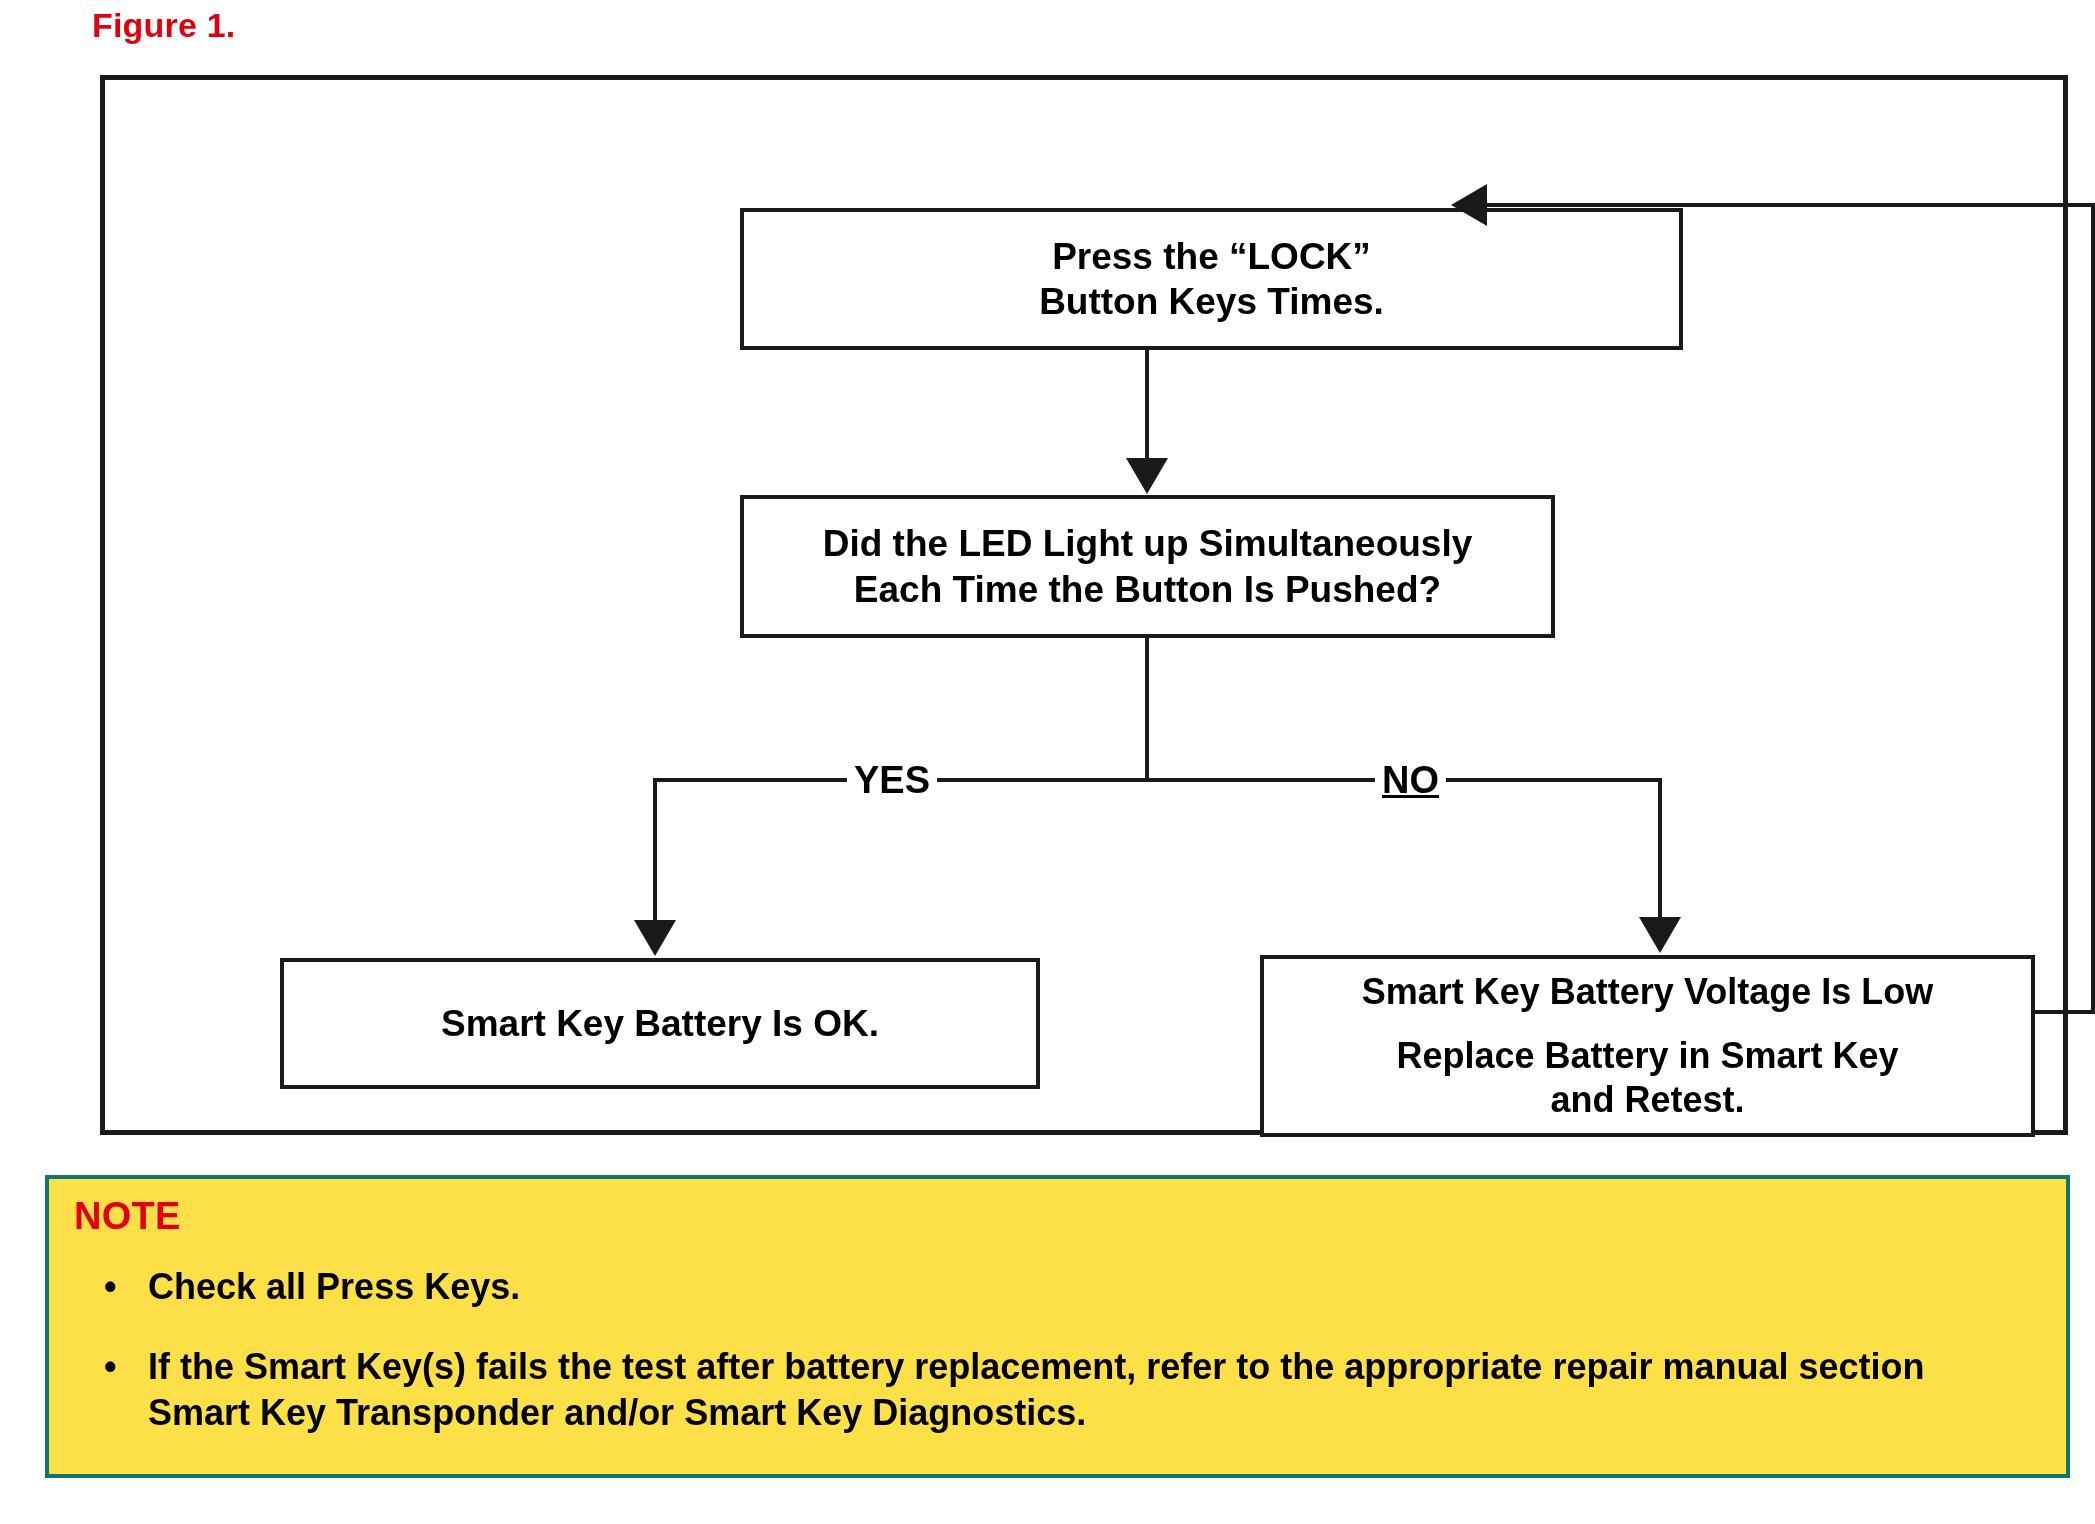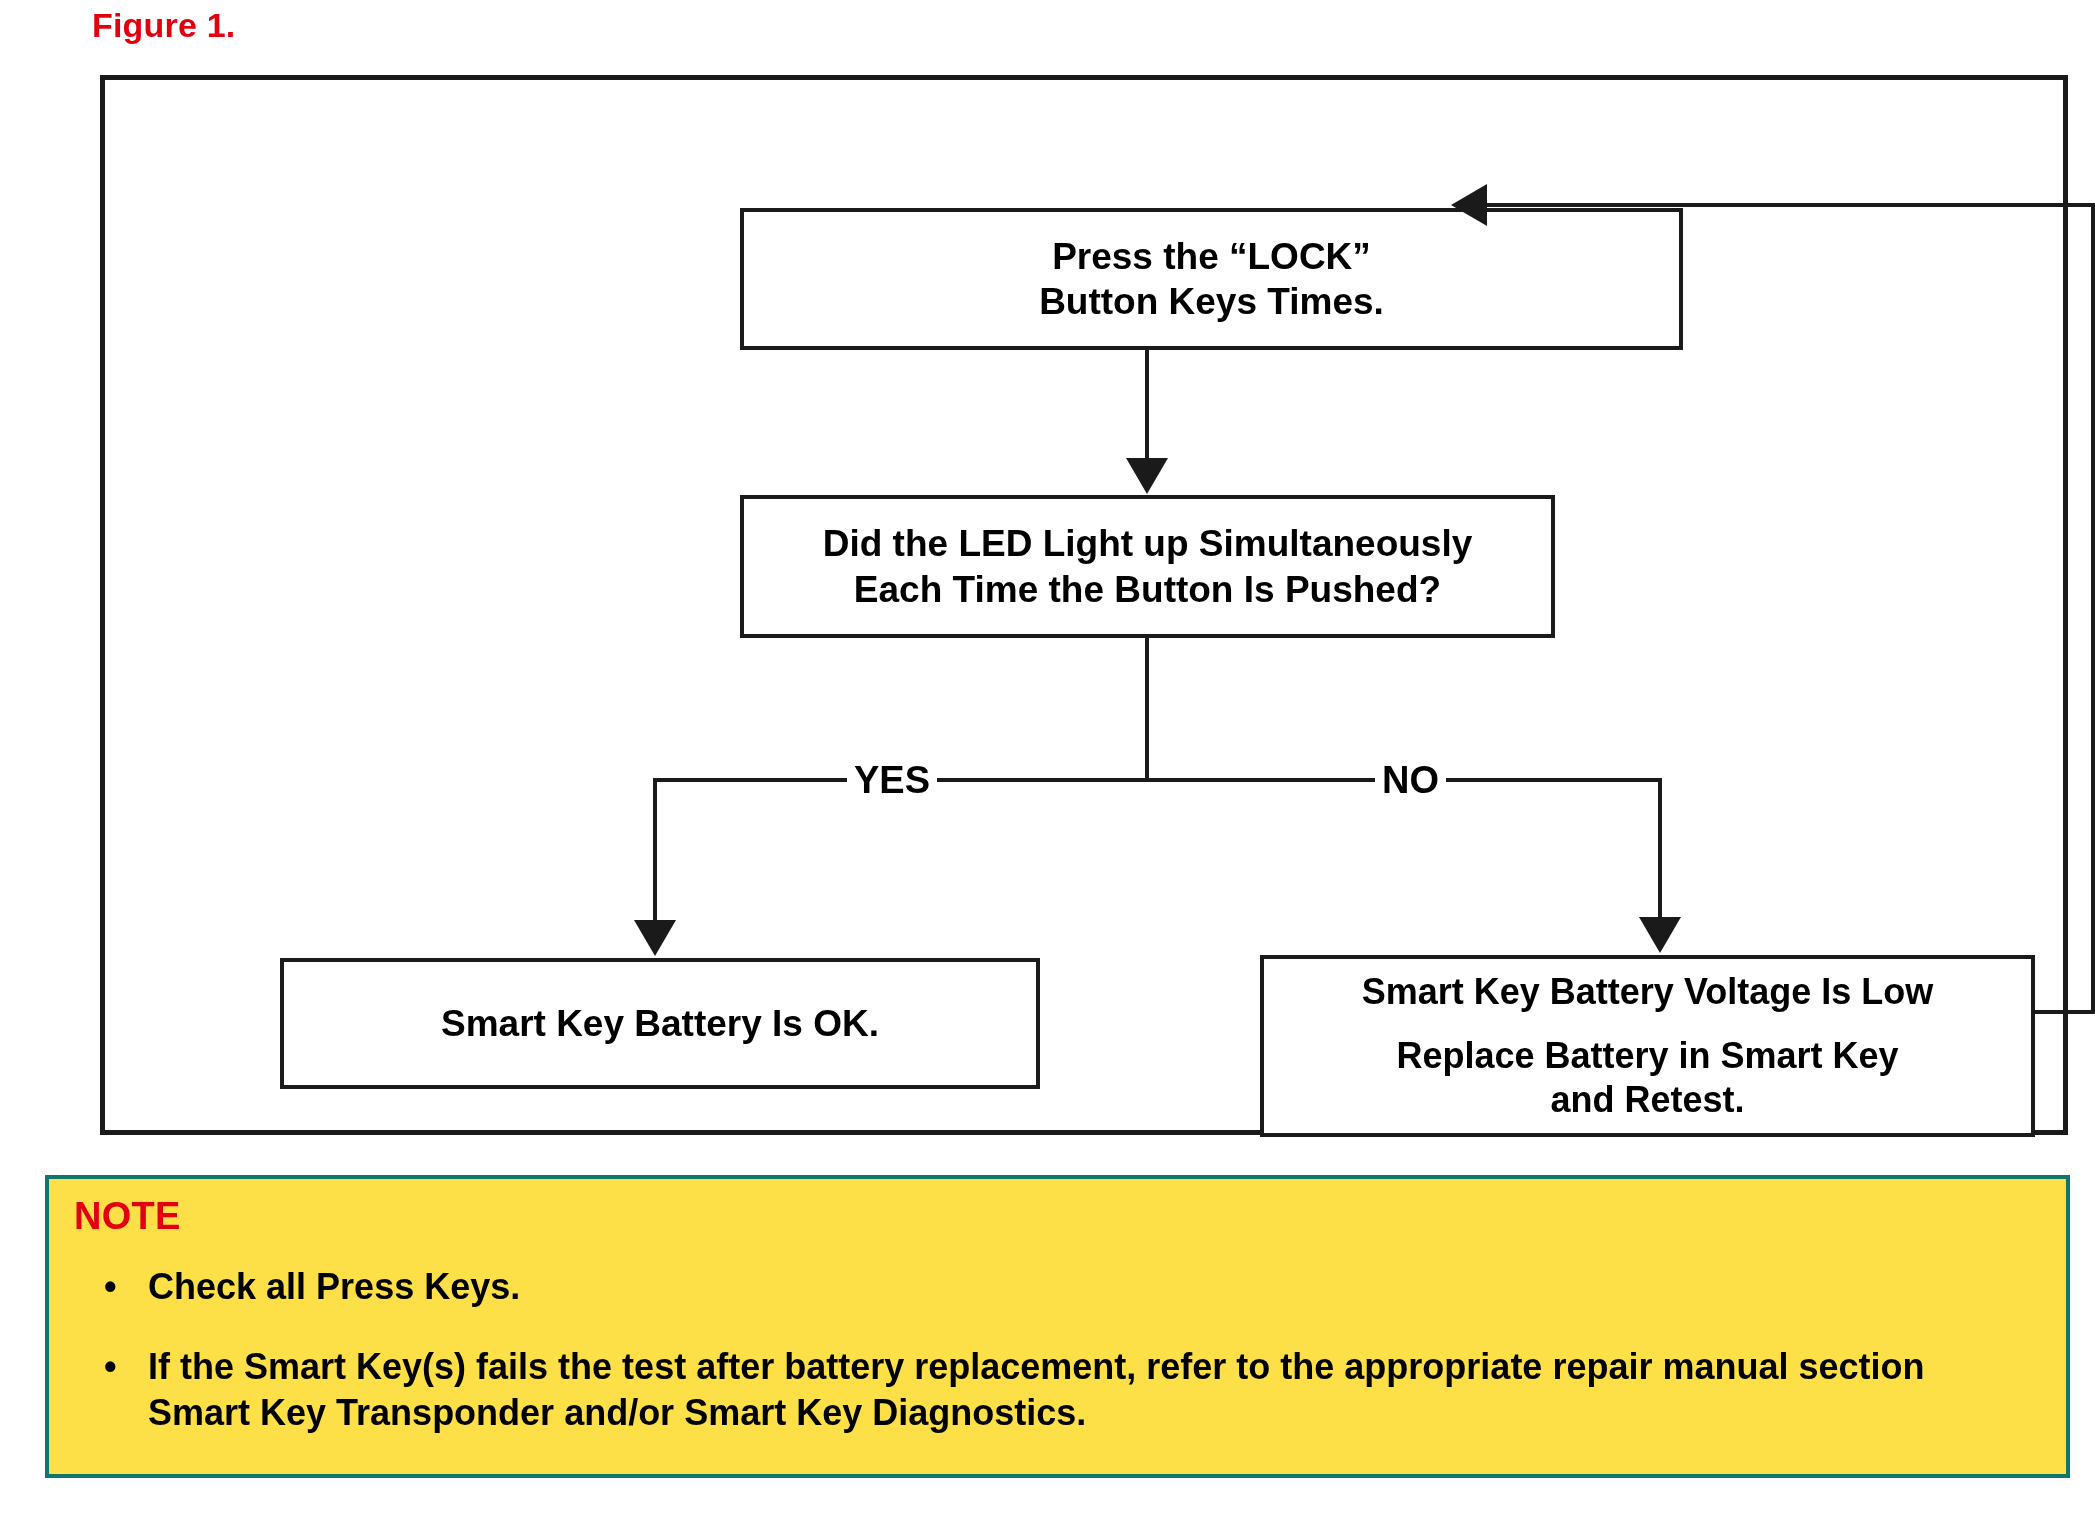--- a/index.html
+++ b/index.html
@@ -109,21 +109,21 @@
     font-weight: bold;
     color: #000000;
     background: #ffffff;
     padding: 0 7px;
     line-height: 1;
     transform: translateY(-50%);
     z-index: 5;
     white-space: nowrap;
   }
   #label-yes { left: 735px;  top: 700px; margin-left: 7px; }
-  #label-no  { left: 1270px; top: 700px; }
+  #label-no  { left: 1270px; top: 700px; text-decoration: underline; }
 
   
   .note-panel {
     position: absolute;
     left: 45px;
     top: 1175px;
     width: 2025px;
     height: 303px;
     box-sizing: border-box;
     border: 4px solid #0f766e;

